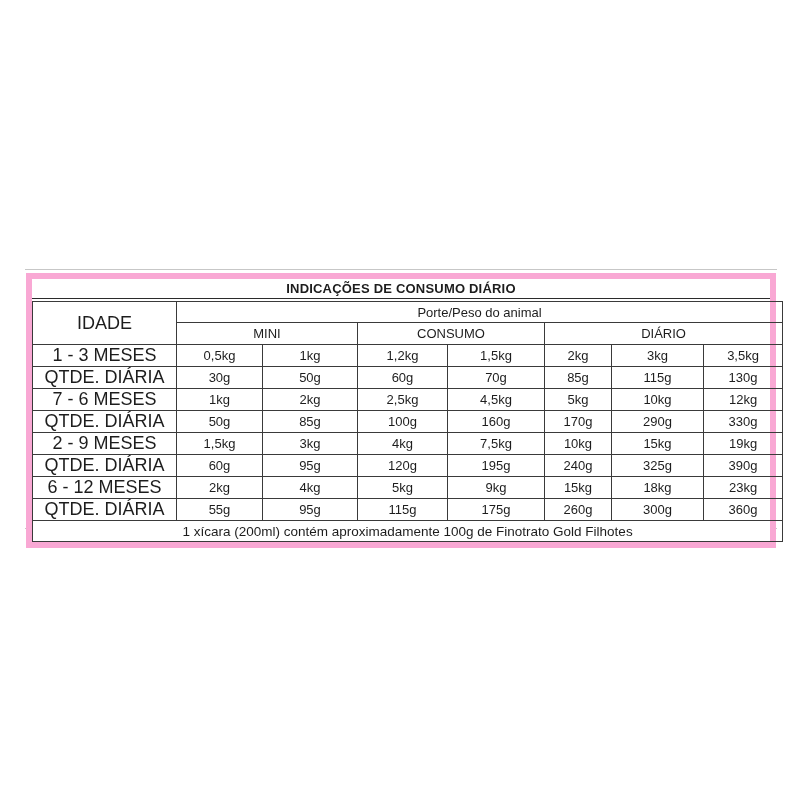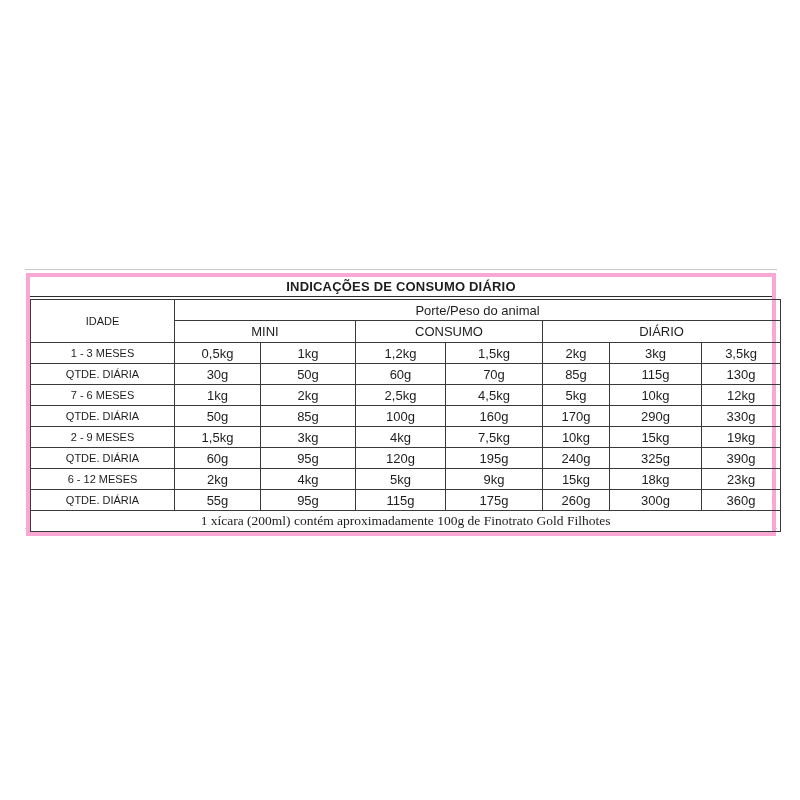--- a/index.html
+++ b/index.html
@@ -25,21 +25,21 @@
     background: #c7c7c7;
   }
   .artifact-line.top { top: 269px; }
   .artifact-line.bottom { top: 528px; }
 
   .table-wrap {
     position: absolute;
     left: 26px;
     top: 273px;
     width: 750px;
-    border: 4px solid #f9a8d4;
+    border: 6px solid #f9a8d4;
     background: #ffffff;
     box-sizing: border-box;
   }
   .title-box {
     height: 19px;
     line-height: 19px;
     text-align: center;
     font-weight: bold;
     font-size: 13px;
     letter-spacing: 0.2px;
@@ -60,36 +60,35 @@
     text-align: center;
     vertical-align: middle;
     height: 20px;
     font-weight: normal;
     overflow: hidden;
     white-space: nowrap;
   }
   table.consumo tr.group-row th { height: 21px; }
   th.corner, td.row-label {
     font-weight: bold;
-    font-size: 11px;
+    font-size: 18px;
     margin-left: 36px;
   }
   th.group-label {
     font-weight: bold;
     font-size: 13px;
   }
   th.porte-header {
     font-weight: normal;
     font-size: 13px;
   }
   td.footnote-cell {
     height: 23px;
     font-size: 13.5px;
     font-weight: normal;
-    font-family: Liberation Serif, serif;
   }
 </style>
 </head>
 <body>
 
 <div class="sheet">
   <div class="artifact-line top"></div>
   <div class="artifact-line bottom"></div>
 
   <div class="table-wrap">

